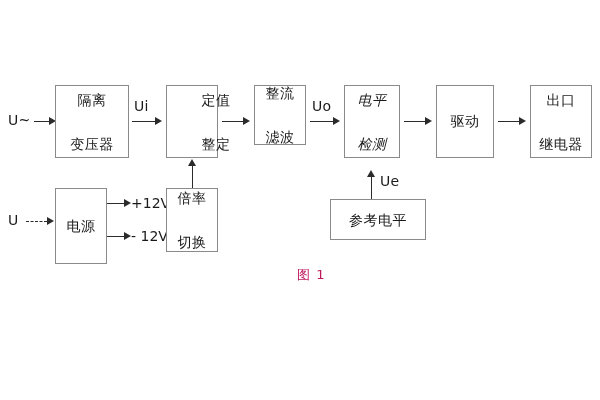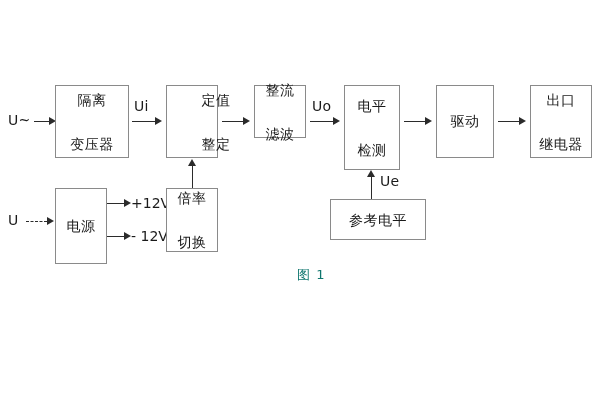--- a/index.html
+++ b/index.html
@@ -45,21 +45,21 @@
     white-space: nowrap;
     line-height: 1;
     text-align: right;
   }
   .lbl.sig {
     font-size: 14px;
     letter-spacing: 0.3px;
   }
   .caption {
     position: absolute;
-    color: #0f766e;
+    color: #be185d;
     font-size: 13px;
     white-space: nowrap;
     letter-spacing: 1px;
   }
   
   .harrow {
     position: absolute;
     height: 9px;
   }
   .harrow .shaft {
@@ -133,32 +133,32 @@
   <div class="box" style="left:166px; top:85px; width:52px; height:73px;padding-left:48px;">
     <span class="line">定值</span>
     <span class="line">整定</span>
   </div>
 
   <div class="harrow" style="left:222px; top:117px; width:28px;">
     <div class="shaft" style="width:21px;"></div>
     <div class="head" style="left:21px;"></div>
   </div>
 
-  <div class="box" style="left:254px; top:85px; width:52px; height:53px;">
+  <div class="box" style="left:254px; top:85px; width:52px; height:60px;">
     <span class="line">整流</span>
     <span class="line">滤波</span>
   </div>
 
   <div class="lbl sig" style="left:312px; top:99px;">Uo</div>
   <div class="harrow" style="left:310px; top:117px; width:30px;">
     <div class="shaft" style="width:23px;"></div>
     <div class="head" style="left:23px;"></div>
   </div>
 
-  <div class="box" style="left:344px; top:85px; width:56px; height:85px;">
+  <div class="box" style="left:344px; top:85px; width:56px; height:73px;font-style:italic;">
     <span class="line">电平</span>
     <span class="line">检测</span>
   </div>
 
   <div class="harrow" style="left:404px; top:117px; width:28px;">
     <div class="shaft" style="width:21px;"></div>
     <div class="head" style="left:21px;"></div>
   </div>
 
   <div class="box" style="left:436px; top:85px; width:58px; height:73px;font-family:Liberation Mono, monospace;">

